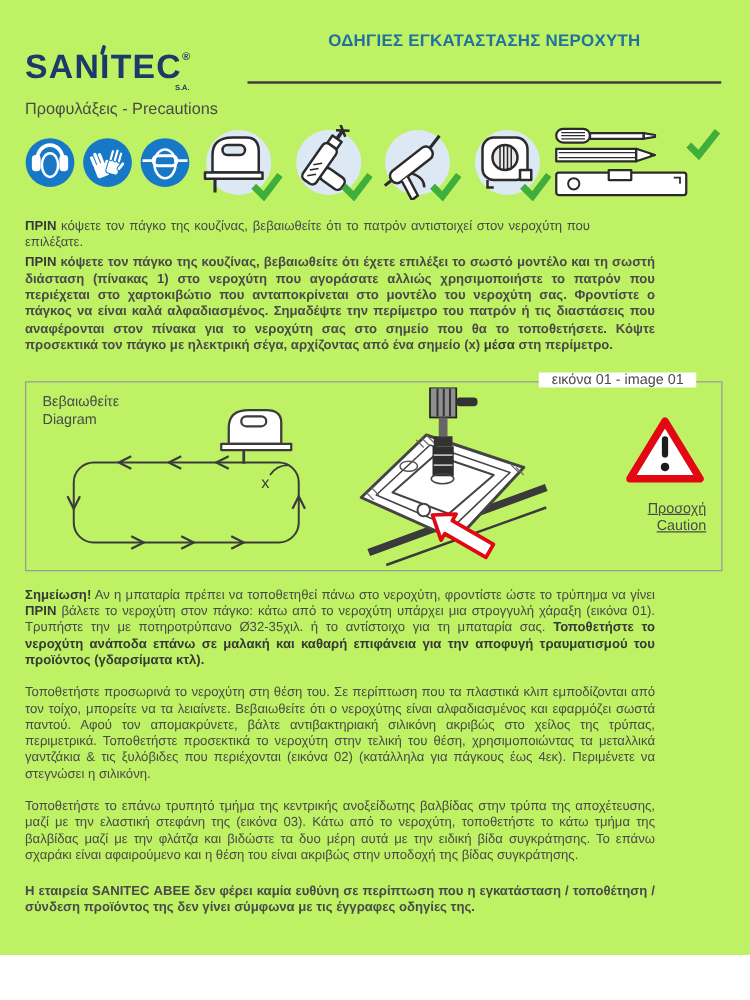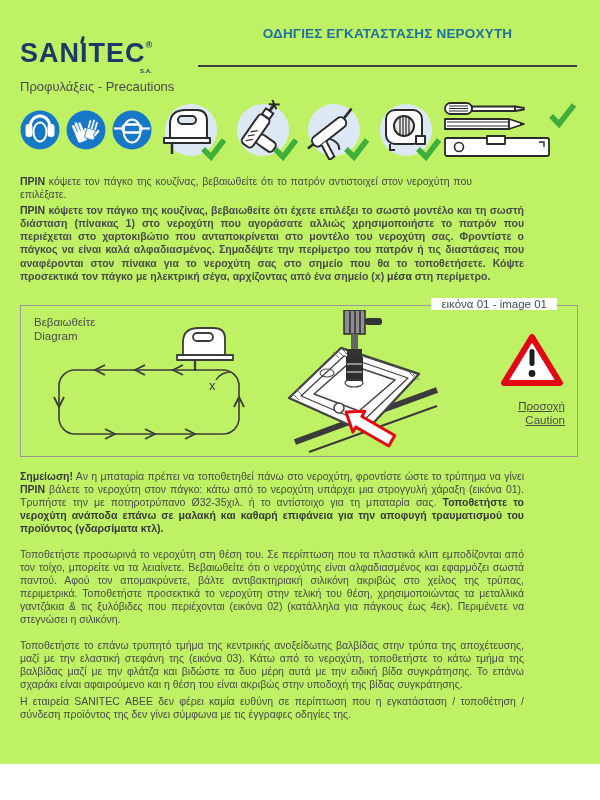--- a/index.html
+++ b/index.html
@@ -41,21 +41,21 @@
   .para b, .gr-text b { color:#383838; }
   
   .diagram-box { position:relative; margin-top:22px; width:556px; height:150px; border:1px solid #999999; }
   .diagram-image-label { position:absolute; top:-8px; right:20px; background:#ffffff; padding:0 10px;
                          font-weight:normal; font-size:11.5px; color:#4a4a4a; }
   .diagram-label { position:absolute; left:13px; top:9px; font-size:11.5px; line-height:1.3; color:#4a4a4a; }
   .cutpath-svg { position:absolute; left:24px; top:14px; }
   .sink-svg { position:absolute; left:246px; top:4px; }
   .caution-wrap { position:absolute; right:12px; top:24px; width:106px; text-align:right;text-decoration:underline; }
   .caution-text { font-size:11.5px; line-height:1.3; margin-top:5px; color:#4a4a4a; }
-  .footer-para { margin-top:4px; }
+  .footer-para { margin-top:16px;font-weight:bold; }
 </style>
 </head>
 <body>
 
 <div class="page">
 
   <div class="header-row">
     <div class="logo-wrap">
       <span class="logo-text">SANITEC</span><span class="logo-reg">®</span>
       <span class="logo-accent"></span>

